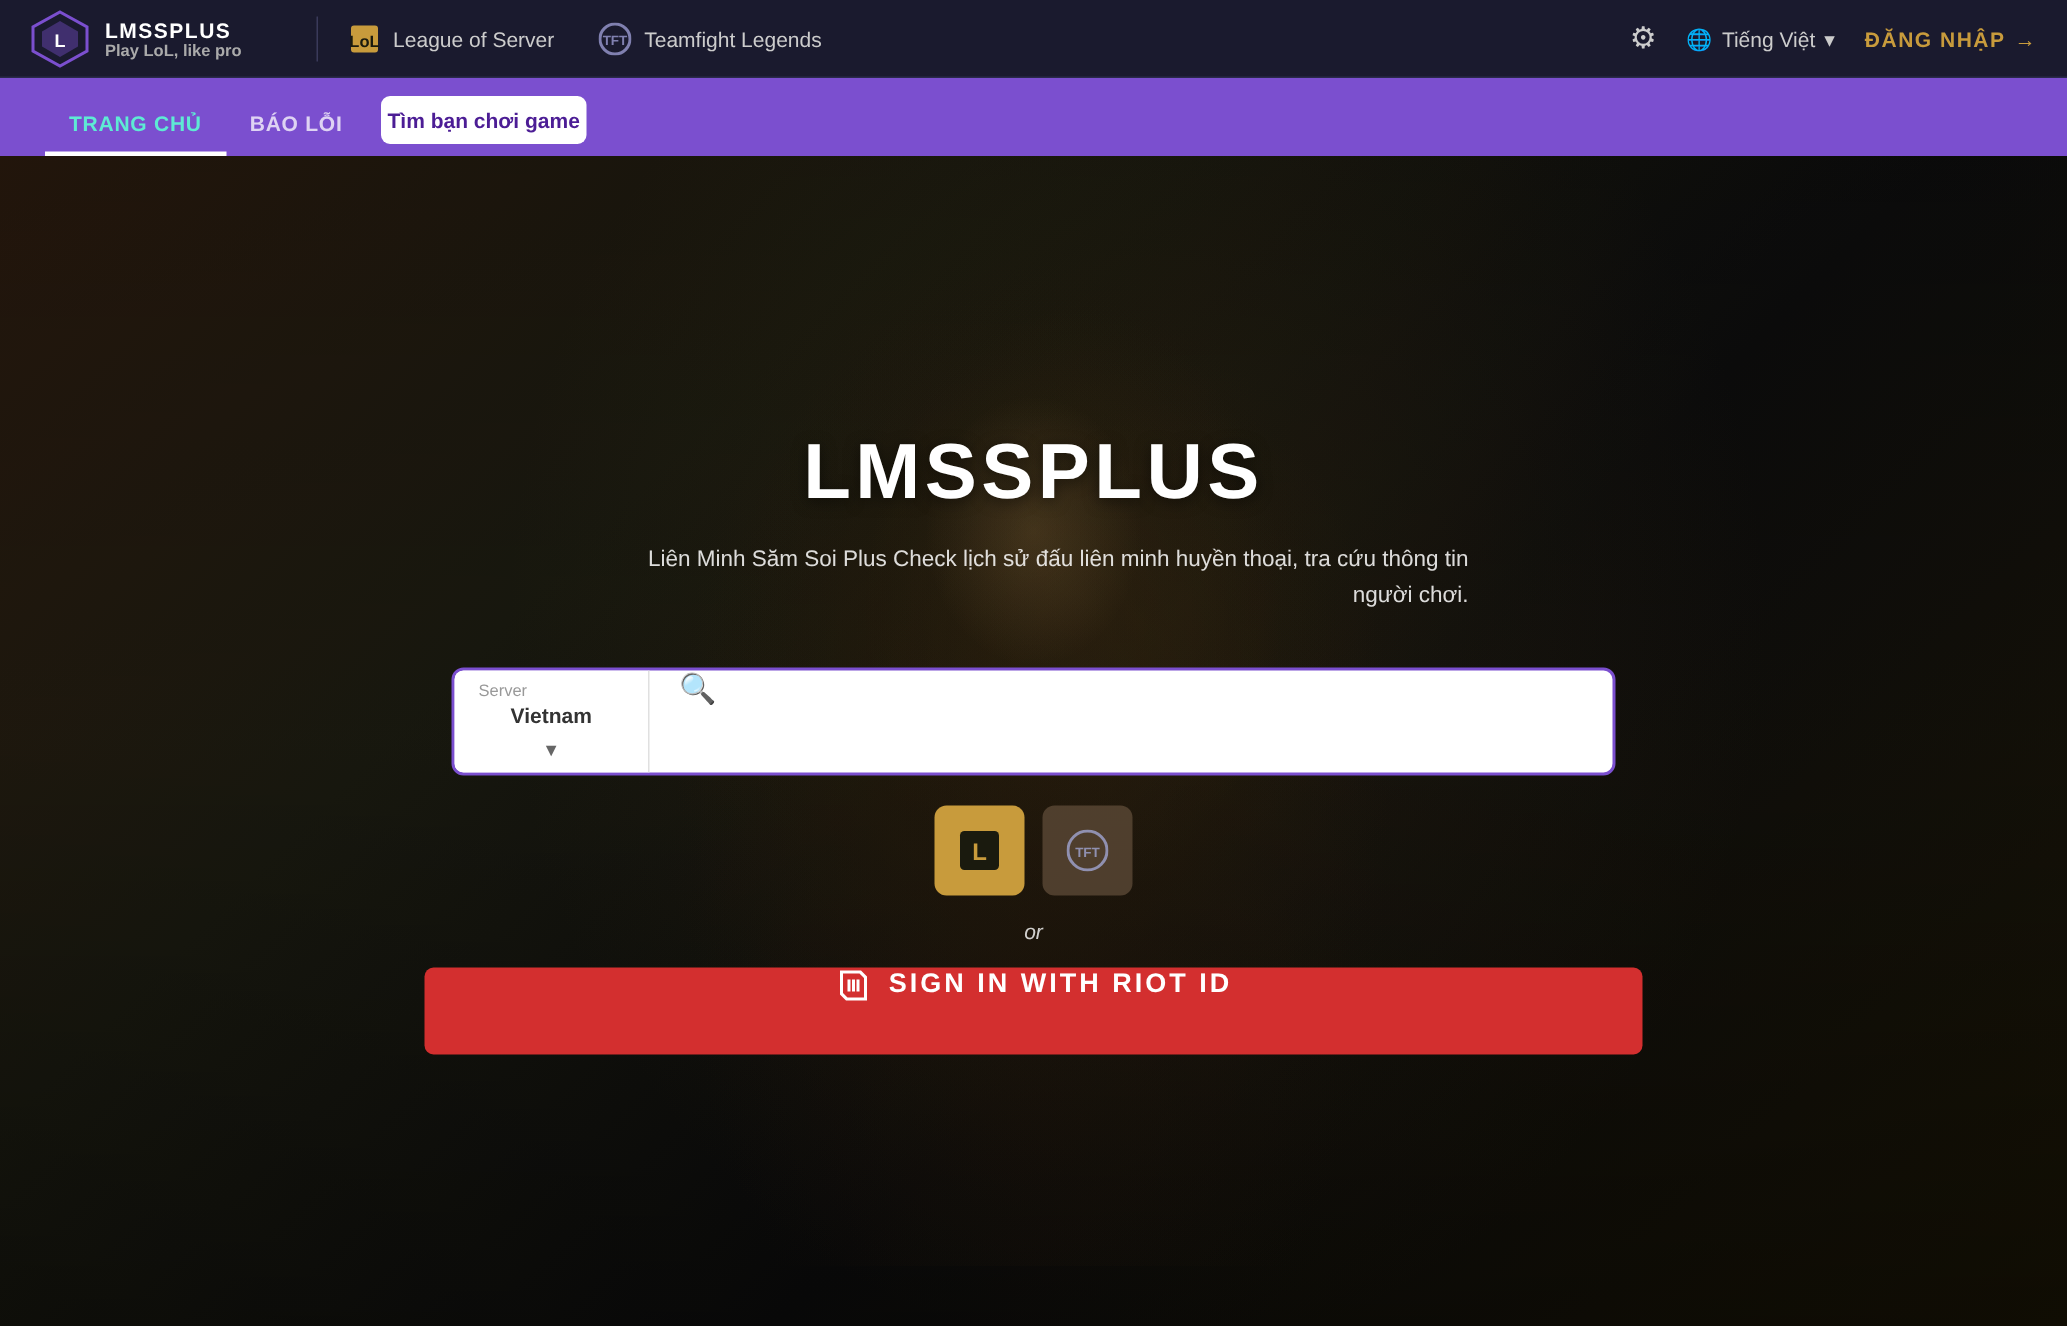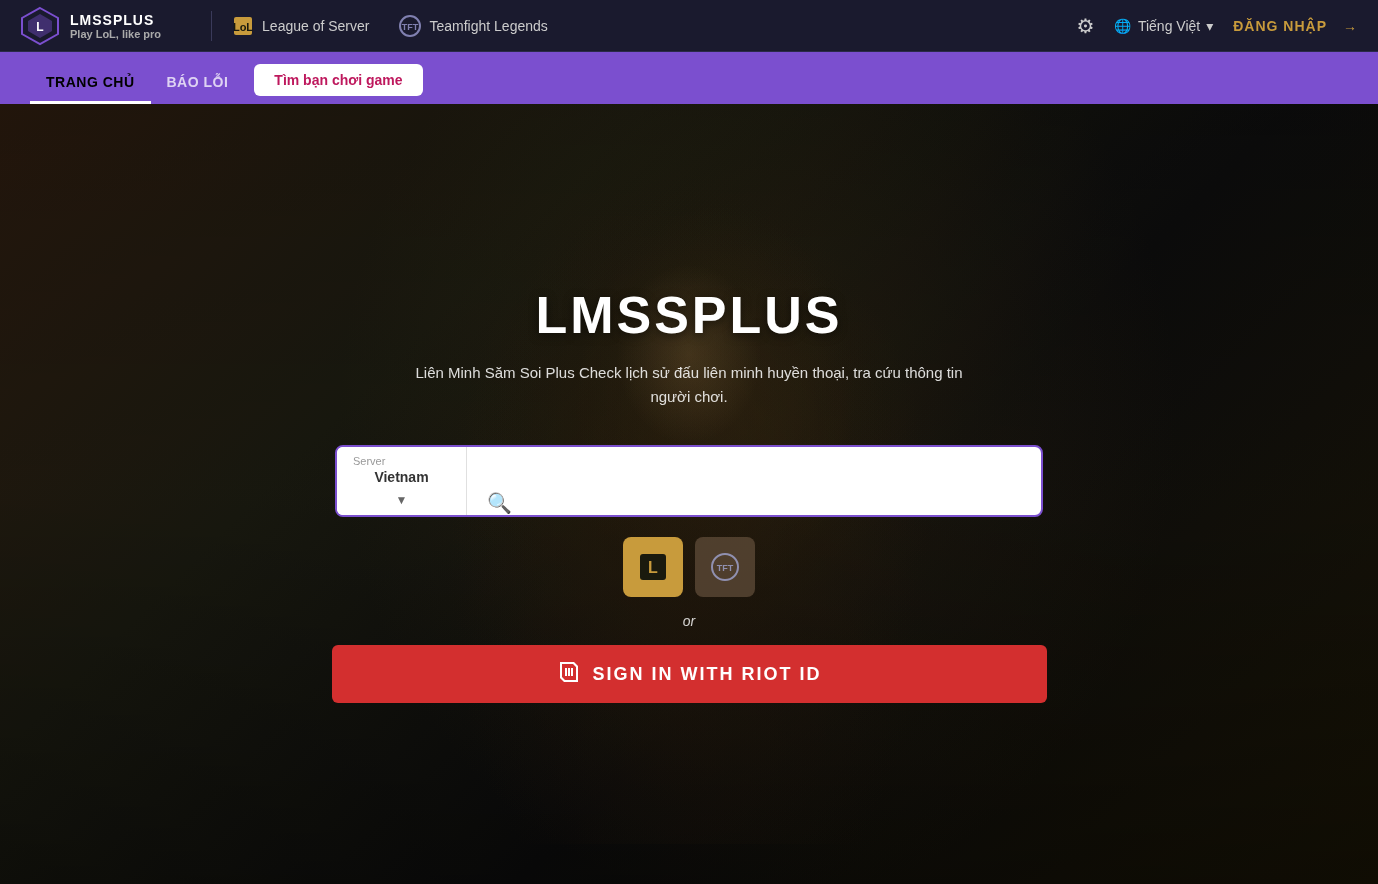--- a/index.html
+++ b/index.html
@@ -76,21 +76,21 @@
     .login-btn {
       color: #c89b3c;
       font-size: 14px;
       font-weight: 600;
       letter-spacing: 1px;
       cursor: pointer;
       background: none;
       border: none;
       display: flex;
       align-items: center;
-      gap: 16px;
+      gap: 6px;
     }
 
     
     .sec-nav {
       background: #7b4fcf;
       height: 52px;
       display: flex;
       align-items: flex-end;
       padding: 0 30px;
     }
@@ -98,37 +98,37 @@
       color: rgba(255,255,255,0.75);
       font-size: 14px;
       font-weight: 600;
       letter-spacing: 0.5px;
       padding: 14px 16px 14px;
       cursor: pointer;
       text-transform: uppercase;
       position: relative;
     }
     .sec-nav-item.active {
-      color: #000000;
+      color: #5eead4;
     }
     .sec-nav-item.active::after {
       content: '';
       position: absolute;
       bottom: 0;
       left: 0;
       right: 0;
       height: 3px;
       background: #fff;
     }
     .sec-nav-btn {
       background: #fff;
-      color: #be185d;
+      color: #4c1d95;
       font-size: 14px;
       font-weight: 600;
-      padding: 8px 20px;
+      padding: 8px 4px;
       border-radius: 6px;
       cursor: pointer;
       margin-left: 10px;
       margin-bottom: 8px;
       border: none;
       margin-top: 20px;
     }
 
     
     .hero {
@@ -172,29 +172,30 @@
       letter-spacing: 3px;
       margin-bottom: 16px;
       text-shadow: 0 2px 10px rgba(0,0,0,0.5);
     }
     .hero-subtitle {
       font-size: 15px;
       color: rgba(255,255,255,0.85);
       max-width: 580px;
       line-height: 1.6;
       margin-bottom: 36px;
+      text-align: right;
     }
 
     
     .search-container {
       position: relative;
       z-index: 2;
       display: flex;
-      align-items: flex-end;
-      width: 708px;
+      align-items: flex-start;
+      width: 776px;
       border: 2px solid #7b4fcf;
       border-radius: 8px;
       background: #fff;
       overflow: hidden;
     }
     .server-dropdown {
       display: flex;
       flex-direction: column;
       justify-content: center;
       padding: 8px 16px;
@@ -269,32 +270,31 @@
       color: rgba(255,255,255,0.8);
       margin: 16px 0;
       font-size: 14px;
       font-style: italic;
     }
 
     
     .riot-signin-btn {
       position: relative;
       z-index: 2;
-      width: 715px;
+      width: 812px;
       height: 58px;
       background: #d32f2f;
       border: none;
       border-radius: 6px;
       color: #fff;
       font-size: 18px;
       font-weight: 700;
       letter-spacing: 2px;
       cursor: pointer;
       display: flex;
-      align-items: center;
       justify-content: center;
       gap: 12px;
     }
     .riot-icon {
       font-size: 20px;
     }
   </style>
 </head>
 <body>
 

